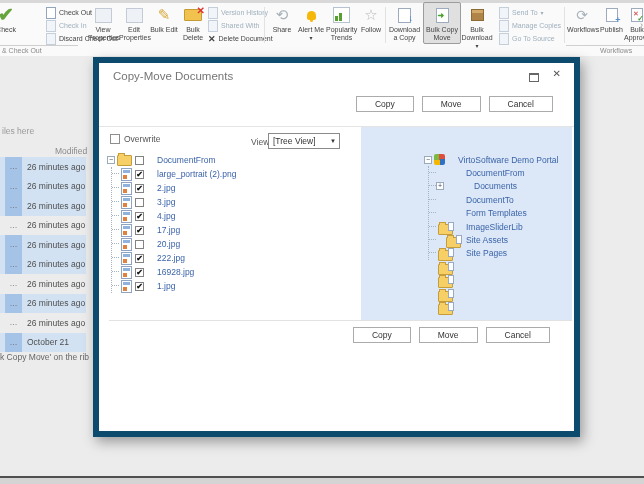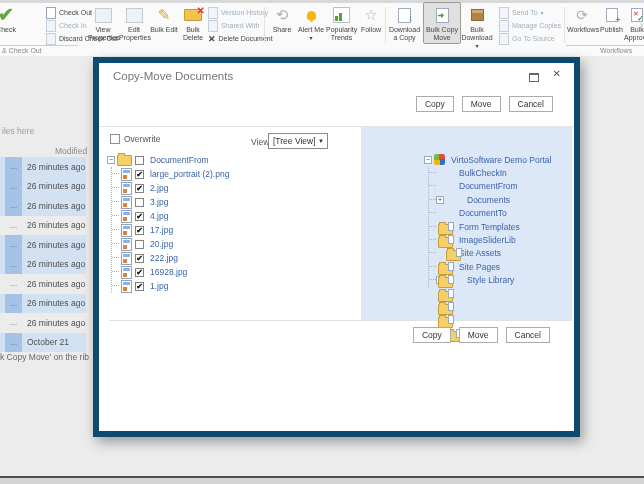--- a/index.html
+++ b/index.html
@@ -63,39 +63,39 @@
   .bottom-below{position:absolute;left:0;top:478px;width:644px;height:6px;background:#d4d4d4;}
   
   .dialog{position:absolute;left:93px;top:57px;width:487px;height:380px;background:#fff;
           border:6px solid #0c4a6e;box-sizing:border-box;box-shadow:3px 5px 12px rgba(0,0,0,.35);}
   .dlg-title{position:absolute;left:14px;top:7px;font-size:11.5px;color:#757575;}
   .dlg-max{position:absolute;right:35px;top:10px;width:8px;height:6px;border:1px solid #666;border-top-width:2px;}
   .dlg-close{position:absolute;right:13px;top:5px;font-size:10px;color:#555;cursor:default;}
   .btnrow{position:absolute;display:flex;gap:8px;}
   .btnrow.top{top:33px;right:21px;}
   .btnrow.bot{top:264px;right:24px;}
-  .dbtn{min-width:33px;height:16px;padding:0 8px;background:#fff;border:1px solid #ababab;font-size:8.5px;
+  .dbtn{min-width:33px;height:16px;padding:0 18px;background:#fff;border:1px solid #ababab;font-size:8.5px;
         color:#333;display:flex;align-items:center;justify-content:center;font-family:inherit;}
   .dlg-sep{position:absolute;left:0;top:63px;width:100%;height:1px;background:#e4e4e4;}
   .overwrite{position:absolute;left:11px;top:71px;display:flex;align-items:center;gap:4px;font-size:8.5px;color:#555;}
   .ow-box{width:10px;height:10px;border:1px solid #8e8e8e;background:#fff;box-sizing:border-box;}
   .view-label{position:absolute;left:152px;top:74px;font-size:8.5px;color:#555;}
-  .view-select{position:absolute;left:169px;top:70px;width:60px;height:16px;border:1px solid #8a8a8a;background:#fff;
+  .view-select{position:absolute;left:169px;top:70px;width:72px;height:16px;border:1px solid #8a8a8a;background:#fff;
                font-size:8.5px;color:#333;display:flex;align-items:center;padding-left:4px;box-sizing:border-box;}
   .vs-arrow{position:absolute;right:3px;font-size:6px;color:#333;}
   .blue-panel{position:absolute;left:262px;top:64px;width:211px;height:193px;background:#dce8f7;}
   .content-sep{position:absolute;left:10px;top:257px;width:463px;height:1px;background:#e2e2e2;}
   
   .tree{position:absolute;font-size:8.5px;}
   #source-tree{left:8px;top:90px;}
   #target-tree{left:325px;top:90px;}
   .trow{display:flex;align-items:center;white-space:nowrap;}
   #source-tree .trow{height:14px;}
   #target-tree .trow{height:13.4px;}
-  .tlabel{color:#3a63a9;margin-left:6px;}
+  .tlabel{color:#3a63a9;margin-left:13px;}
   .texp{width:8px;height:8px;box-sizing:border-box;border:1px solid #99aabb;background:#fff;color:#446;
         font-size:7px;line-height:6px;text-align:center;flex:none;}
   .kids{margin-left:4px;border-left:1px dotted #a3b4c6;}
   .kids .trow::before{content:"";width:7px;height:1px;border-top:1px dotted #a3b4c6;flex:none;}
   .folder{position:relative;width:13px;height:9px;background:#f6cf67;border:1px solid #c69d3b;border-radius:1px;flex:none;margin-left:2px;}
   .folder::before{content:"";position:absolute;left:0;top:-3px;width:5px;height:2px;background:#f6cf67;border:1px solid #c69d3b;border-bottom:none;}
   .folder.page::after{content:"";position:absolute;right:-2px;top:-3px;width:4px;height:7px;background:#fff;border:1px solid #9aa9c0;}
   .tcheck{width:9px;height:9px;box-sizing:border-box;border:1px solid #828282;background:#fff;margin-left:3px;flex:none;
           font-size:8px;line-height:7px;text-align:center;color:#111;font-weight:bold;overflow:hidden;}
   .fico{position:relative;width:9px;height:11px;background:#fff;border:1px solid #8fa3c2;flex:none;margin-left:2px;}
@@ -401,24 +401,20 @@
       </div>
     <div id="target-tree" class="tree">
         <div class="trow">
           <span class="texp">−</span>
           <span class="site"></span>
           <span class="tlabel">VirtoSoftware Demo Portal</span>
         </div>
         <div class="kids">
           <div class="trow">
             <span class="folder page"></span>
-            <span class="tlabel">BulkCheckIn</span>
-          </div>
-          <div class="trow">
-            <span class="folder page"></span>
             <span class="tlabel">DocumentFrom</span>
           </div>
           <div class="trow">
             <span class="texp">+</span>
             <span class="folder page"></span>
             <span class="tlabel">Documents</span>
           </div>
           <div class="trow">
             <span class="folder page"></span>
             <span class="tlabel">DocumentTo</span>
@@ -431,25 +427,20 @@
             <span class="folder page"></span>
             <span class="tlabel">ImageSliderLib</span>
           </div>
           <div class="trow">
             <span class="folder page"></span>
             <span class="tlabel">Site Assets</span>
           </div>
           <div class="trow">
             <span class="folder page"></span>
             <span class="tlabel">Site Pages</span>
-          </div>
-          <div class="trow">
-            <span class="texp">+</span>
-            <span class="folder page"></span>
-            <span class="tlabel">Style Library</span>
           </div>
         </div>
       </div>
 
     <div class="btnrow bot">
       <button class="dbtn">Copy</button>
       <button class="dbtn">Move</button>
       <button class="dbtn">Cancel</button>
     </div>
   </div>

